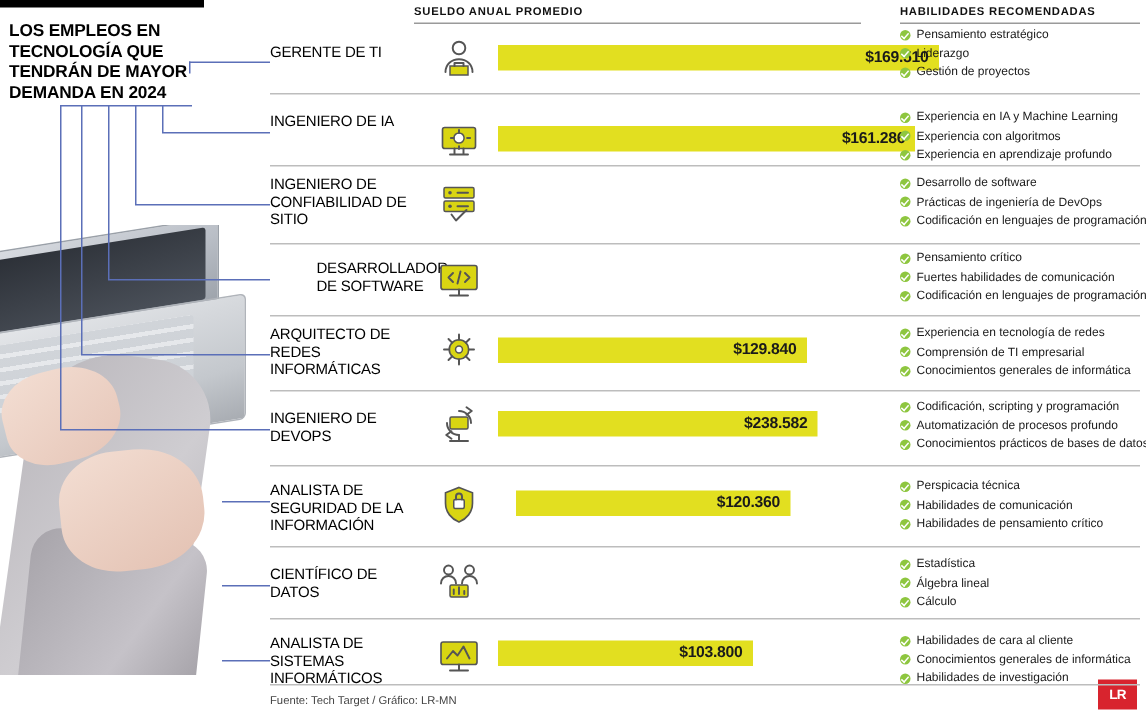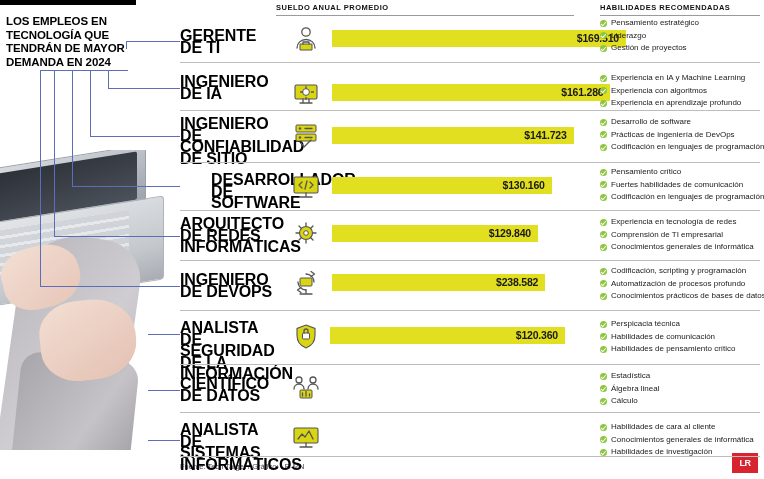--- a/index.html
+++ b/index.html
@@ -142,22 +142,22 @@
   .conn {
     position: absolute;
     background: #5b6fb8;
   }
   .conn.h { height: 1px; }
   .conn.v { width: 1px; }
   .job-label {
     position: absolute;
     left: 0px;
     width: 96px;
-    font-size: 16px;
-    font-weight: bold;
+    font-size: 10px;
+    font-weight: normal;
     line-height: 11.5px;
     color: #000;
     letter-spacing: -0.15px;
   }
   .row-rule {
     position: absolute;
     left: 0px;
     width: 580px;
     height: 1px;
     background: #bdbdbd;
@@ -313,38 +313,32 @@
     <div class="row-rule" style="position: absolute; left: 180px; top: 110px; width: 580px;"></div>
     <div class="job-label" style="top: 118px; left: 180px; position: absolute;">INGENIERO DE CONFIABILIDAD DE SITIO</div>
     <div style="position: absolute; left: 288px; top: 120px;"><svg width="36" height="30" viewBox="0 0 36 30">
         <rect x="8" y="5" width="20" height="7" rx="1" fill="#d9d512" stroke="#555" stroke-width="1"></rect>
        <rect x="8" y="14" width="20" height="7" rx="1" fill="#d9d512" stroke="#555" stroke-width="1"></rect>
        <circle cx="12" cy="8.5" r="1.2" fill="#555"></circle>
        <circle cx="12" cy="17.5" r="1.2" fill="#555"></circle>
        <path d="M17 8.5h7M17 17.5h7" stroke="#555" stroke-width="1.3" fill="none" stroke-linecap="round" stroke-linejoin="round"></path>
        <path d="M13 23l3 4 7-7" stroke="#555" stroke-width="1.3" fill="none" stroke-linecap="round" stroke-linejoin="round"></path>
       </svg></div>
-    <div class="bar" style="left: 332px; top: 127px; width: 241.564px;">
-      <span class="bar-value">$141.723</span>
-    </div>
     <div class="skills" style="left: 600px; top: 116px;">
       <div class="skill"><span class="check"></span><span>Desarrollo de software</span></div>
       <div class="skill"><span class="check"></span><span>Prácticas de ingeniería de DevOps</span></div>
       <div class="skill"><span class="check"></span><span>Codificación en lenguajes de programación</span></div>
     </div>
     <div class="row-rule" style="position: absolute; left: 180px; top: 162px; width: 580px;"></div>
     <div class="job-label" style="top: 174px; left: 180px; position: absolute; margin-left: 31px;">DESARROLLADOR DE SOFTWARE</div>
     <div style="position: absolute; left: 288px; top: 171px;"><svg width="36" height="30" viewBox="0 0 36 30">
         <rect x="6" y="6" width="24" height="16" rx="1.5" fill="#d9d512" stroke="#555" stroke-width="1.1"></rect>
        <path d="M14 11l-3 3 3 3M22 11l3 3-3 3M19 10l-2 8" stroke="#555" stroke-width="1.3" fill="none" stroke-linecap="round" stroke-linejoin="round"></path>
        <path d="M12 26h12M18 22v4" stroke="#555" stroke-width="1.3" fill="none" stroke-linecap="round" stroke-linejoin="round"></path>
       </svg></div>
-    <div class="bar" style="left: 332px; top: 177px; width: 219.743px;">
-      <span class="bar-value">$130.160</span>
-    </div>
     <div class="skills" style="left: 600px; top: 166px;">
       <div class="skill"><span class="check"></span><span>Pensamiento crítico</span></div>
       <div class="skill"><span class="check"></span><span>Fuertes habilidades de comunicación</span></div>
       <div class="skill"><span class="check"></span><span>Codificación en lenguajes de programación</span></div>
     </div>
     <div class="row-rule" style="position: absolute; left: 180px; top: 210px; width: 580px;"></div>
     <div class="job-label" style="top: 218px; left: 180px; position: absolute;">ARQUITECTO DE REDES INFORMÁTICAS</div>
     <div style="position: absolute; left: 288px; top: 219px;"><svg width="36" height="30" viewBox="0 0 36 30">
         <circle cx="18" cy="14" r="6.5" fill="#d9d512" stroke="#555" stroke-width="1.1"></circle>
        <circle cx="18" cy="14" r="2.3" fill="#fff" stroke="#555" stroke-width="1"></circle>
@@ -375,21 +369,21 @@
       <div class="skill"><span class="check"></span><span>Automatización de procesos profundo</span></div>
       <div class="skill"><span class="check"></span><span>Conocimientos prácticos de bases de datos</span></div>
     </div>
     <div class="row-rule" style="position: absolute; left: 180px; top: 310px; width: 580px;"></div>
     <div class="job-label" style="top: 322px; left: 180px; position: absolute;">ANALISTA DE SEGURIDAD DE LA INFORMACIÓN</div>
     <div style="position: absolute; left: 288px; top: 321px;"><svg width="36" height="30" viewBox="0 0 36 30">
         <path d="M18 4l9 3.5v7c0 6-4 10.5-9 12.5-5-2-9-6.5-9-12.5v-7z" fill="#d9d512" stroke="#555" stroke-width="1.1"></path>
        <rect x="14.5" y="12" width="7" height="6" rx="1" fill="#fff" stroke="#555" stroke-width="1"></rect>
        <path d="M16 12v-2a2 2 0 014 0v2" stroke="#555" stroke-width="1.3" fill="none" stroke-linecap="round" stroke-linejoin="round"></path>
       </svg></div>
-    <div class="bar" style="left: 330px; top: 327px; width: 235px;">
+    <div class="bar" style="left: 344px; top: 327px; width: 183px;">
       <span class="bar-value">$120.360</span>
     </div>
     <div class="skills" style="left: 600px; top: 318px;">
       <div class="skill"><span class="check"></span><span>Perspicacia técnica</span></div>
       <div class="skill"><span class="check"></span><span>Habilidades de comunicación</span></div>
       <div class="skill"><span class="check"></span><span>Habilidades de pensamiento crítico</span></div>
     </div>
     <div class="row-rule" style="position: absolute; left: 180px; top: 364px; width: 580px;"></div>
     <div class="job-label" style="top: 378px; left: 180px; position: absolute;">CIENTÍFICO DE DATOS</div>
     <div style="position: absolute; left: 288px; top: 371px;"><svg width="36" height="30" viewBox="0 0 36 30">
@@ -404,19 +398,22 @@
       <div class="skill"><span class="check"></span><span>Álgebra lineal</span></div>
       <div class="skill"><span class="check"></span><span>Cálculo</span></div>
     </div>
     <div class="row-rule" style="position: absolute; left: 180px; top: 412px; width: 580px;"></div>
     <div class="job-label" style="top: 424px; left: 180px; position: absolute;">ANALISTA DE SISTEMAS INFORMÁTICOS</div>
     <div style="position: absolute; left: 288px; top: 421px;"><svg width="36" height="30" viewBox="0 0 36 30">
         <rect x="6" y="7" width="24" height="15" rx="1.5" fill="#d9d512" stroke="#555" stroke-width="1.1"></rect>
        <path d="M10 18l4-5 3 3 4-6 4 8" stroke="#555" stroke-width="1.3" fill="none" stroke-linecap="round" stroke-linejoin="round"></path>
        <path d="M12 26h12M18 22v4" stroke="#555" stroke-width="1.3" fill="none" stroke-linecap="round" stroke-linejoin="round"></path>
       </svg></div>
+    <div class="bar" style="left: 332px; top: 427px; width: 170px;">
+      <span class="bar-value">$103.800</span>
+    </div>
     <div class="skills" style="left: 600px; top: 421px;">
       <div class="skill"><span class="check"></span><span>Habilidades de cara al cliente</span></div>
       <div class="skill"><span class="check"></span><span>Conocimientos generales de informática</span></div>
       <div class="skill"><span class="check"></span><span>Habilidades de investigación</span></div>
     </div>
     <div class="row-rule" style="position: absolute; left: 180px; top: 456px; width: 580px;"></div>
   </div>
 
 </body></html>

